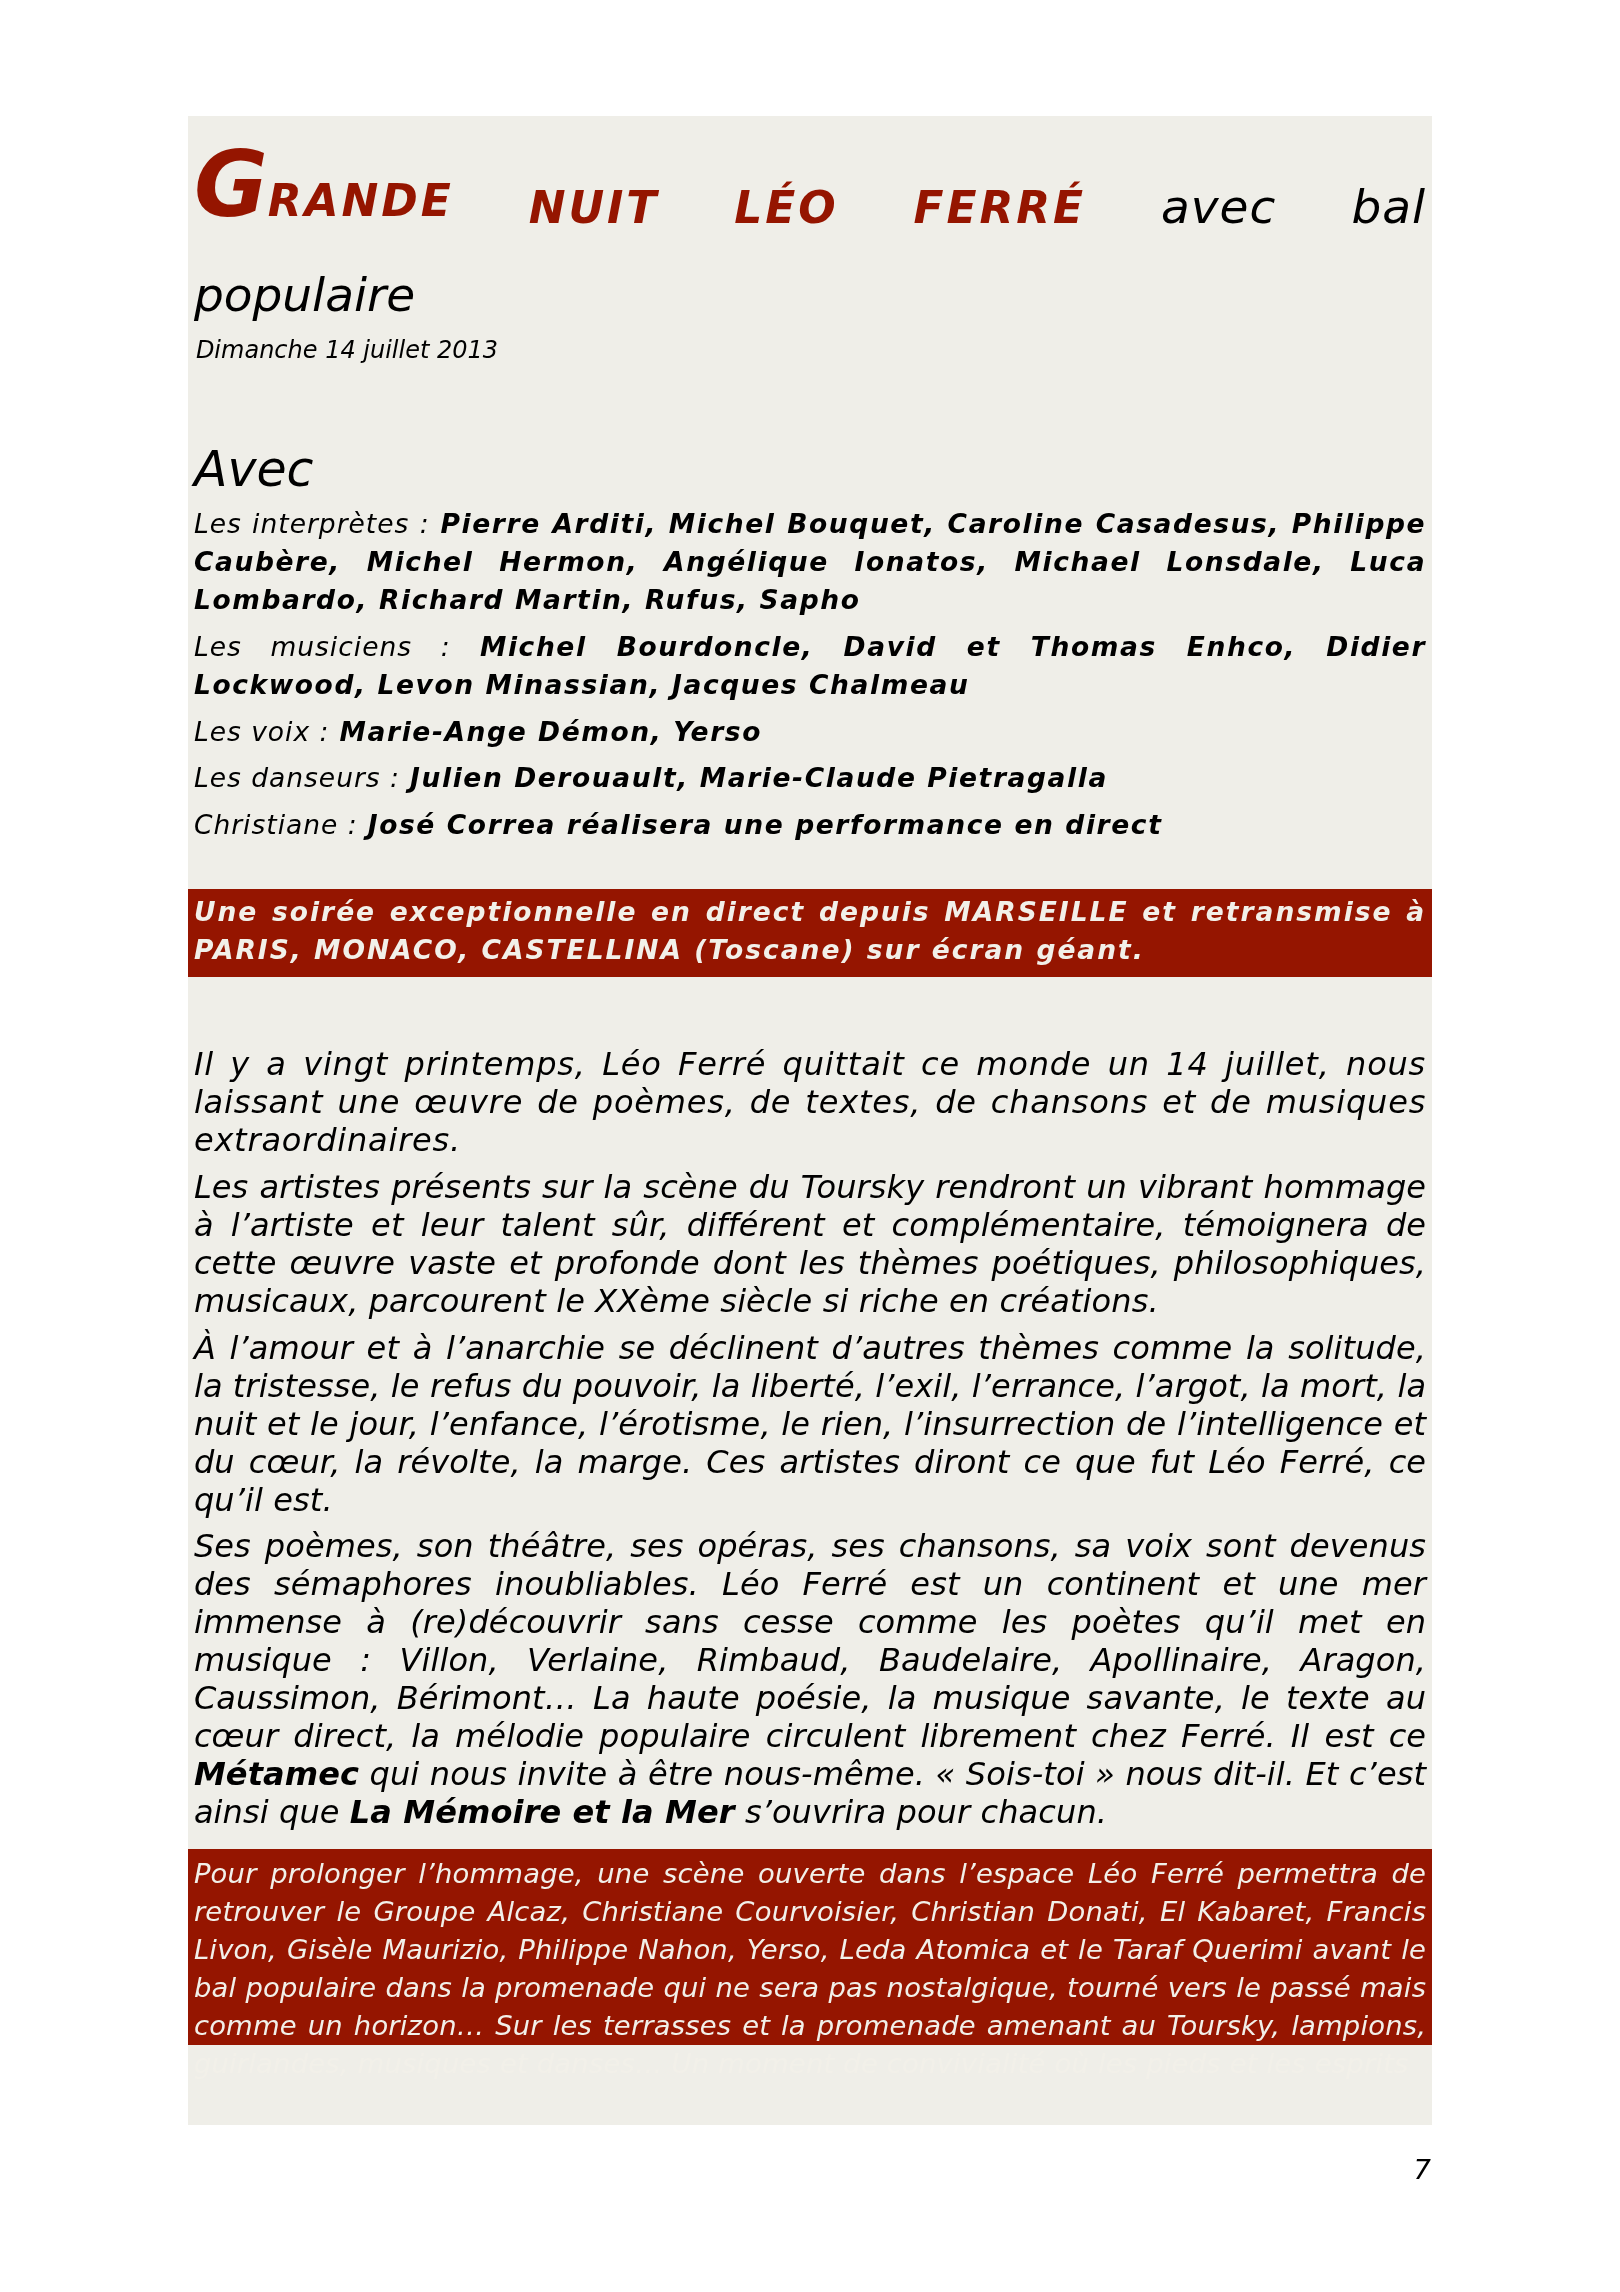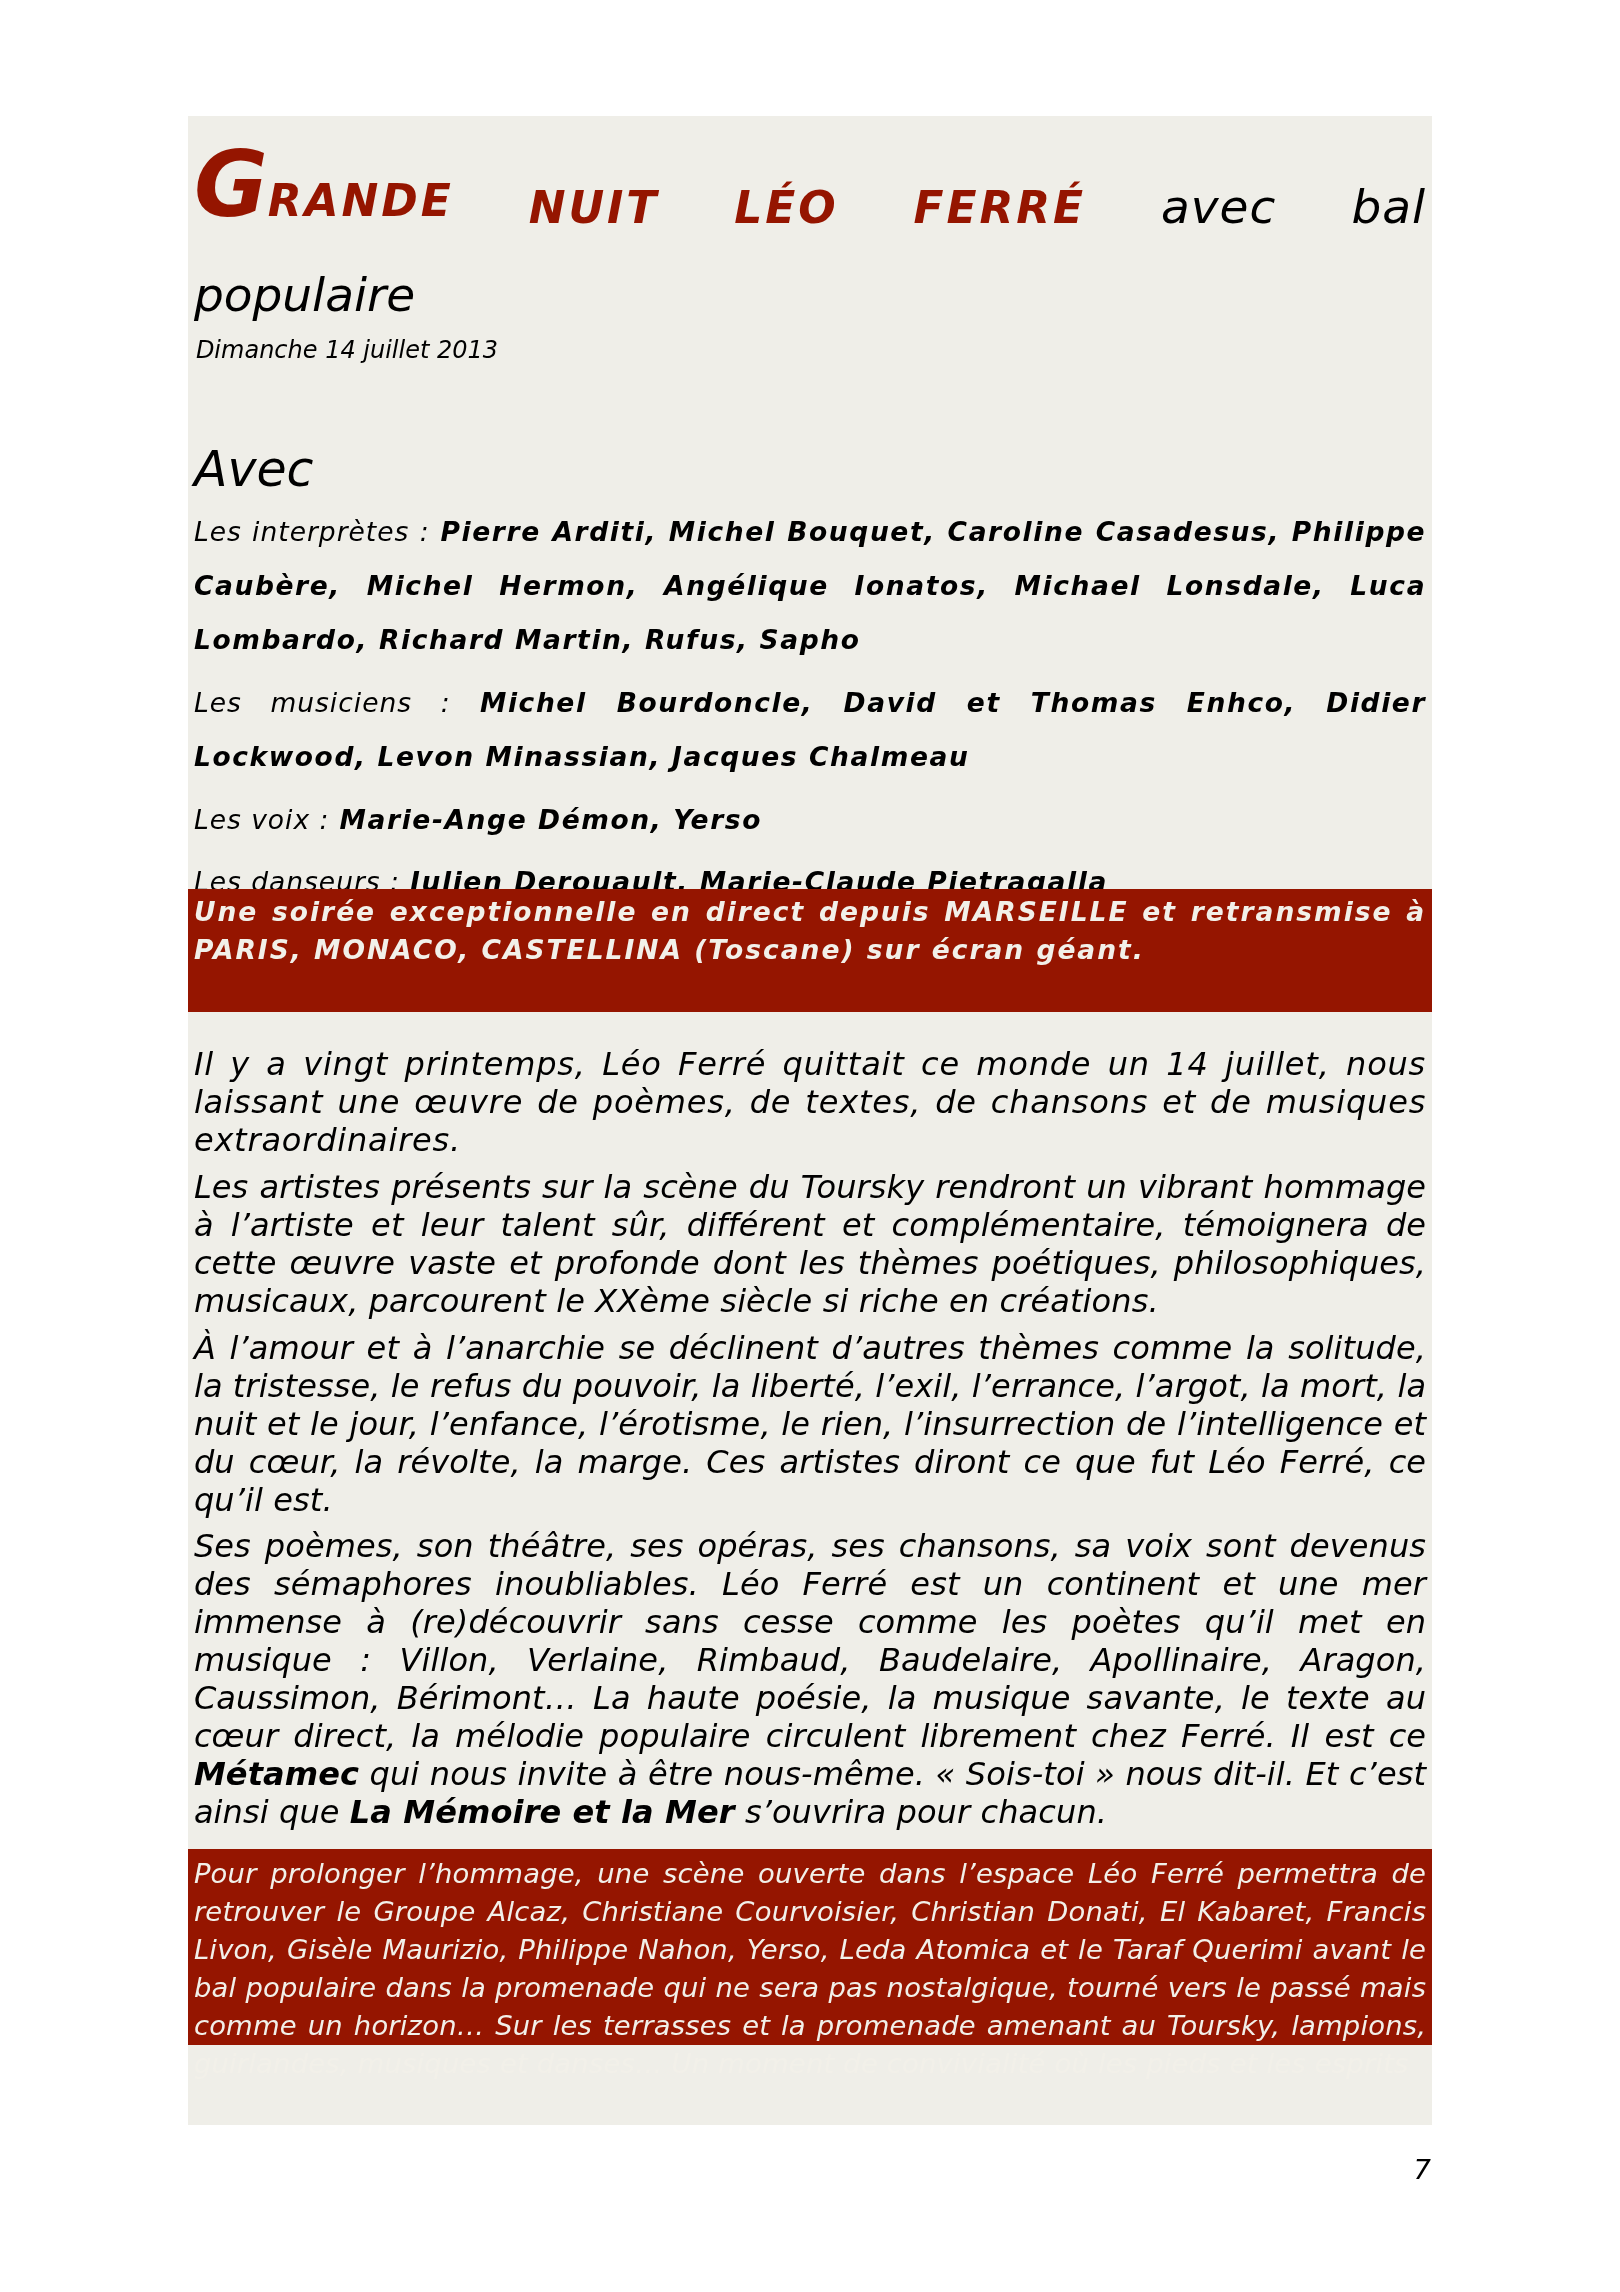--- a/index.html
+++ b/index.html
@@ -26,33 +26,33 @@
     position: absolute; left: 0; top: 155px; font-style: italic; font-size: 47px; line-height: 1;
   }
   .date {
     position: absolute; left: 2px; top: 222px; font-style: italic; font-size: 24px; line-height: 1;
   }
   .avec {
     position: absolute; left: 0; top: 329px; font-style: italic; font-size: 49px; line-height: 1;
   }
   .cast { position: absolute; left: 0; right: 0; top: 389px; }
   .cast-row {
-    font-style: italic; font-size: 26.5px; line-height: 54px; text-align: justify;
+    font-style: italic; font-size: 26.5px; line-height: 38px; text-align: justify;
     letter-spacing: 1.6px; margin-bottom: 8.8px;
   }
   .cast-row .lbl { font-weight: normal; letter-spacing: 1px; }
   .cast-row .names { font-weight: bold; }
   .redbox {
     position: absolute; left: 0; width: 1244px; background: #951500; color: #f2f0e9;
     box-sizing: border-box; padding: 0 5.9px;
   }
   .redbox p {
     margin: 0; font-style: italic; text-align: justify;
   }
-  .rb1 { top: 773px; height: 123px; padding-top: 3.9px; }
+  .rb1 { top: 773px; height: 88px; padding-top: 3.9px; }
   .rb1 p { font-weight: bold; font-size: 26.5px; line-height: 38px; letter-spacing: 2px; }
   .rb2 { top: 1733px; height: 196px; padding-top: 5.9px; }
   .rb2 p { font-size: 27.4px; line-height: 38px; letter-spacing: 0.2px; }
   .body { position: absolute; left: 5.9px; right: 5.9px; top: 929px; }
   .body p {
     margin: 0 0 8.8px 0; font-style: italic; font-size: 32px; line-height: 38px;
     text-align: justify; letter-spacing: 0.1px;
   }
   .body p:first-child { letter-spacing: 0.8px; }
   .body em { font-style: italic; font-weight: bold; }

